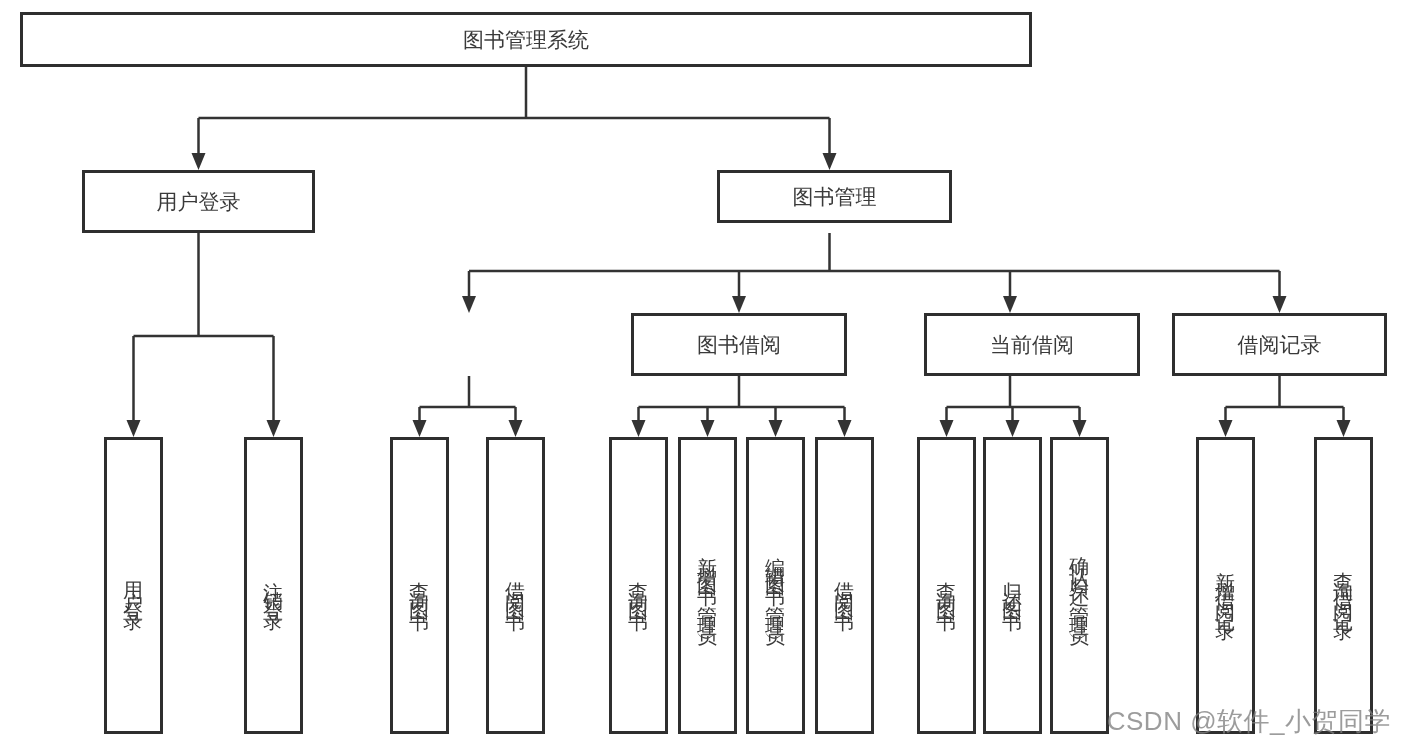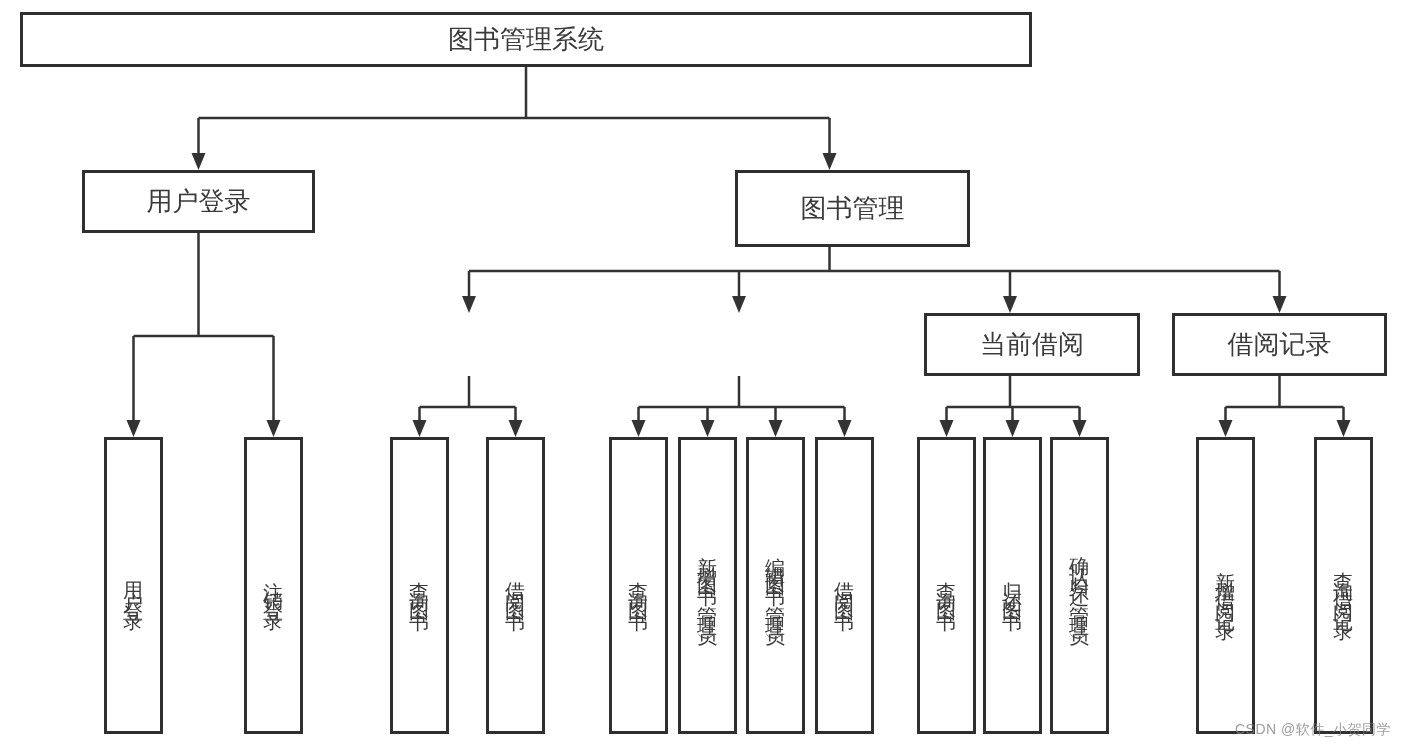--- a/index.html
+++ b/index.html
@@ -6,28 +6,28 @@
   #canvas{
     position:relative;width:1405px;height:747px;background:#ffffff;overflow:hidden;
     font-family:"Liberation Sans", sans-serif;color:#333333;
   }
   #wires{position:absolute;left:0;top:0;width:1405px;height:747px;pointer-events:none;}
   .box{
     position:absolute;background:#ffffff;border:3px solid #2f2f2f;
     display:flex;align-items:center;justify-content:center;box-sizing:border-box;
   }
   .box.root{border-width:3.5px;}
-  .box span{font-size:26px;color:#3a3a3a;white-space:nowrap;}
+  .box span{font-size:21px;color:#3a3a3a;white-space:nowrap;}
   .box.v span{
     writing-mode:vertical-rl;text-orientation:mixed;
     font-size:20px;letter-spacing:10px;line-height:1;white-space:normal;
   }
   .watermark{
     position:absolute;right:14px;bottom:8px;
-    font-size:14px;color:rgba(128,128,128,0.78);letter-spacing:0.5px;
+    font-size:26px;color:rgba(128,128,128,0.78);letter-spacing:0.5px;
   }
 </style>
 </head>
 <body>
 
 <div id="canvas">
 
   <svg id="wires" viewBox="0 0 1405 747" xmlns="http://www.w3.org/2000/svg">
     <g stroke="#333333" stroke-width="2.5" fill="none">
 
@@ -71,24 +71,27 @@
     </g>
   </svg>
 
   <div class="box root" style="left:20px;top:12px;width:1012px;height:55px">
     <span>图书管理系统</span>
   </div>
 
   <div class="box" style="left:82px;top:170px;width:233px;height:63px">
     <span>用户登录</span>
   </div>
-  <div class="box" style="left:735px;top:170px;width:235px;height:77px">
+  <div class="box" style="left:717px;top:170px;width:235px;height:53px">
     <span>图书管理</span>
   </div>
 
+  <div class="box" style="left:631px;top:313px;width:216px;height:63px">
+    <span>图书借阅</span>
+  </div>
   <div class="box" style="left:924px;top:313px;width:216px;height:63px">
     <span>当前借阅</span>
   </div>
   <div class="box" style="left:1172px;top:313px;width:215px;height:63px">
     <span>借阅记录</span>
   </div>
 
   <div class="box v" style="left:104px;top:437px;width:59px;height:297px">
     <span>用户登录</span>
   </div>

